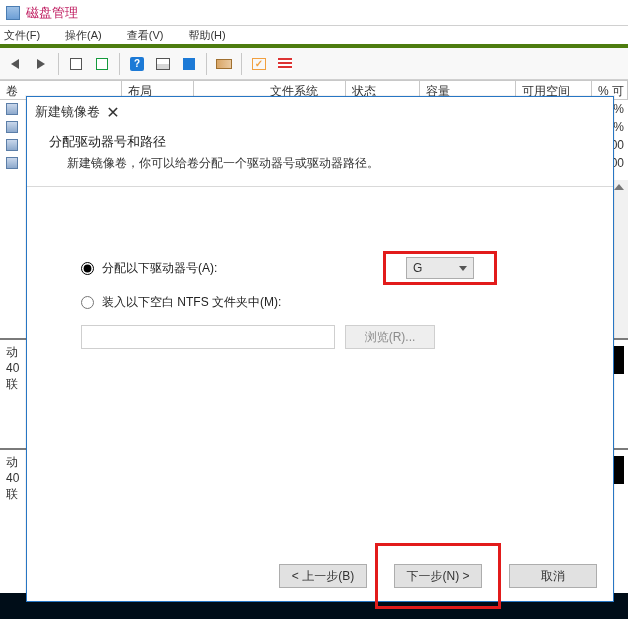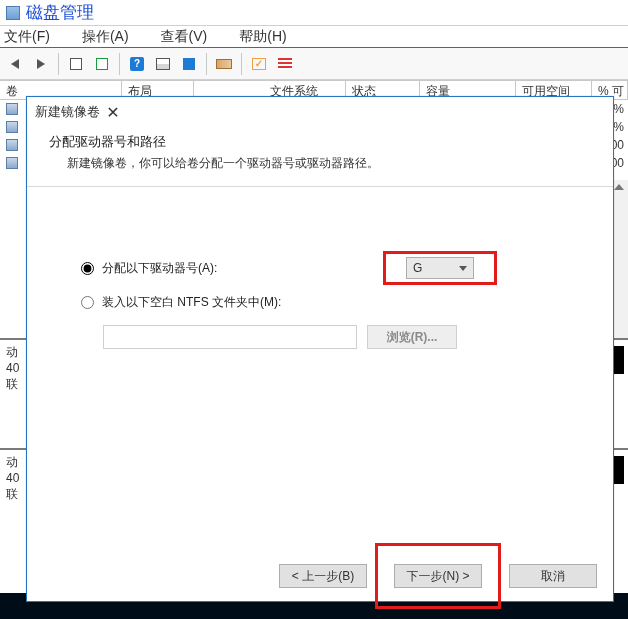--- a/index.html
+++ b/index.html
@@ -1,23 +1,23 @@
 <!DOCTYPE html>
 <html><head>
 <meta charset="utf-8">
 <style>
   * { box-sizing: border-box; margin: 0; padding: 0; font-family: "Segoe UI", Tahoma, sans-serif; }
   body { background: #fff; width: 628px; height: 619px; overflow: hidden; position: relative; font-size: 12px; color: #333; }
 
   
   .titlebar { height: 26px; background: #fff; border-bottom: 1px solid #d0d0d0; display: flex; align-items: center; padding: 0 6px; gap: 6px; }
   .titlebar .app-icon { width: 14px; height: 14px; background: linear-gradient(#9ec1e6,#6d9fd6); border: 1px solid #4a7db3; }
-  .titlebar .title { color: #1d4ed8; font-size: 17px; }
-
-  .menubar { height: 22px; border-bottom: 1px solid #4d7c0f; display: flex; align-items: center; padding: 0 4px; gap: 32px; font-size: 14px; }
+  .titlebar .title { color: #be185d; font-size: 13px; }
+
+  .menubar { height: 22px; border-bottom: 4px solid #4d7c0f; display: flex; align-items: center; padding: 0 4px; gap: 25px; font-size: 11px; }
   .menubar span { cursor: default; }
 
   .toolbar { height: 32px; background: #f8f8f8; border-bottom: 1px solid #d0d0d0; display: flex; align-items: center; padding: 0 4px; gap: 4px; }
   .tb-btn { width: 22px; height: 22px; display:flex; align-items:center; justify-content:center; border:1px solid transparent; }
   .tb-divider { width:1px; height:22px; background:#c8c8c8; margin:0 2px; }
   .arrow-left,.arrow-right { width:0;height:0;border-top:5px solid transparent;border-bottom:5px solid transparent; }
   .arrow-left { border-right:8px solid #555; }
   .arrow-right { border-left:8px solid #555; }
   .tb-square { width:12px;height:12px;border:1px solid #555; background:#fff; position:relative; }
   .tb-square.green { border-color:#159a3c; }
@@ -70,21 +70,21 @@
 
   .dlg-body { padding:70px 40px 0 54px; position:relative; height:360px; }
   .opt { display:flex; align-items:center; gap:8px; font-size:12px; color:#222; height:22px; }
   .opt input[type=radio]{ width:13px;height:13px; accent-color:#000; }
   .opt + .opt-block, .opt { margin-bottom:12px; }
 
   .drive-select-wrap { position:absolute; left:356px; top:64px; width:114px; height:34px; border:3px solid #e21b1b; display:flex; align-items:center; justify-content:center; }
   .drive-select { width:68px; height:22px; border:1px solid #adadad; background:#e9e9e9; display:flex; align-items:center; justify-content:space-between; padding:0 6px; font-size:12px; }
   .drive-select .caret { width:0;height:0;border-left:4px solid transparent;border-right:4px solid transparent;border-top:5px solid #555; }
 
-  .mount-row { display:flex; gap:10px; margin-left:22px; margin-top:4px;font-weight:bold; }
+  .mount-row { display:flex; gap:10px; margin-top:4px; }
   .mount-input { flex:0 0 254px; height:24px; border:1px solid #cfcfcf; background:#fff; }
   .browse-btn { width:90px; height:24px; background:#eee; border:1px solid #cfcfcf; color:#8b8b8b; font-size:12px; display:flex; align-items:center; justify-content:center; }
   .opt.spaced  { margin-top:12px; }
 
   .dlg-footer { position:absolute; left:0; right:0; bottom:0; height:50px; display:flex; align-items:center; justify-content:flex-end; gap:8px; padding-right:16px;text-align:center; }
   .win-btn { min-width:88px; height:24px; background:#e1e1e1; border:1px solid #adadad; font-size:12px; display:flex; align-items:center; justify-content:center; padding:0 10px; }
   .next-wrap { border:3px solid #e21b1b; padding:6px 4px; }
   .next-wrap .win-btn { margin:12px; }
 
 </style>

